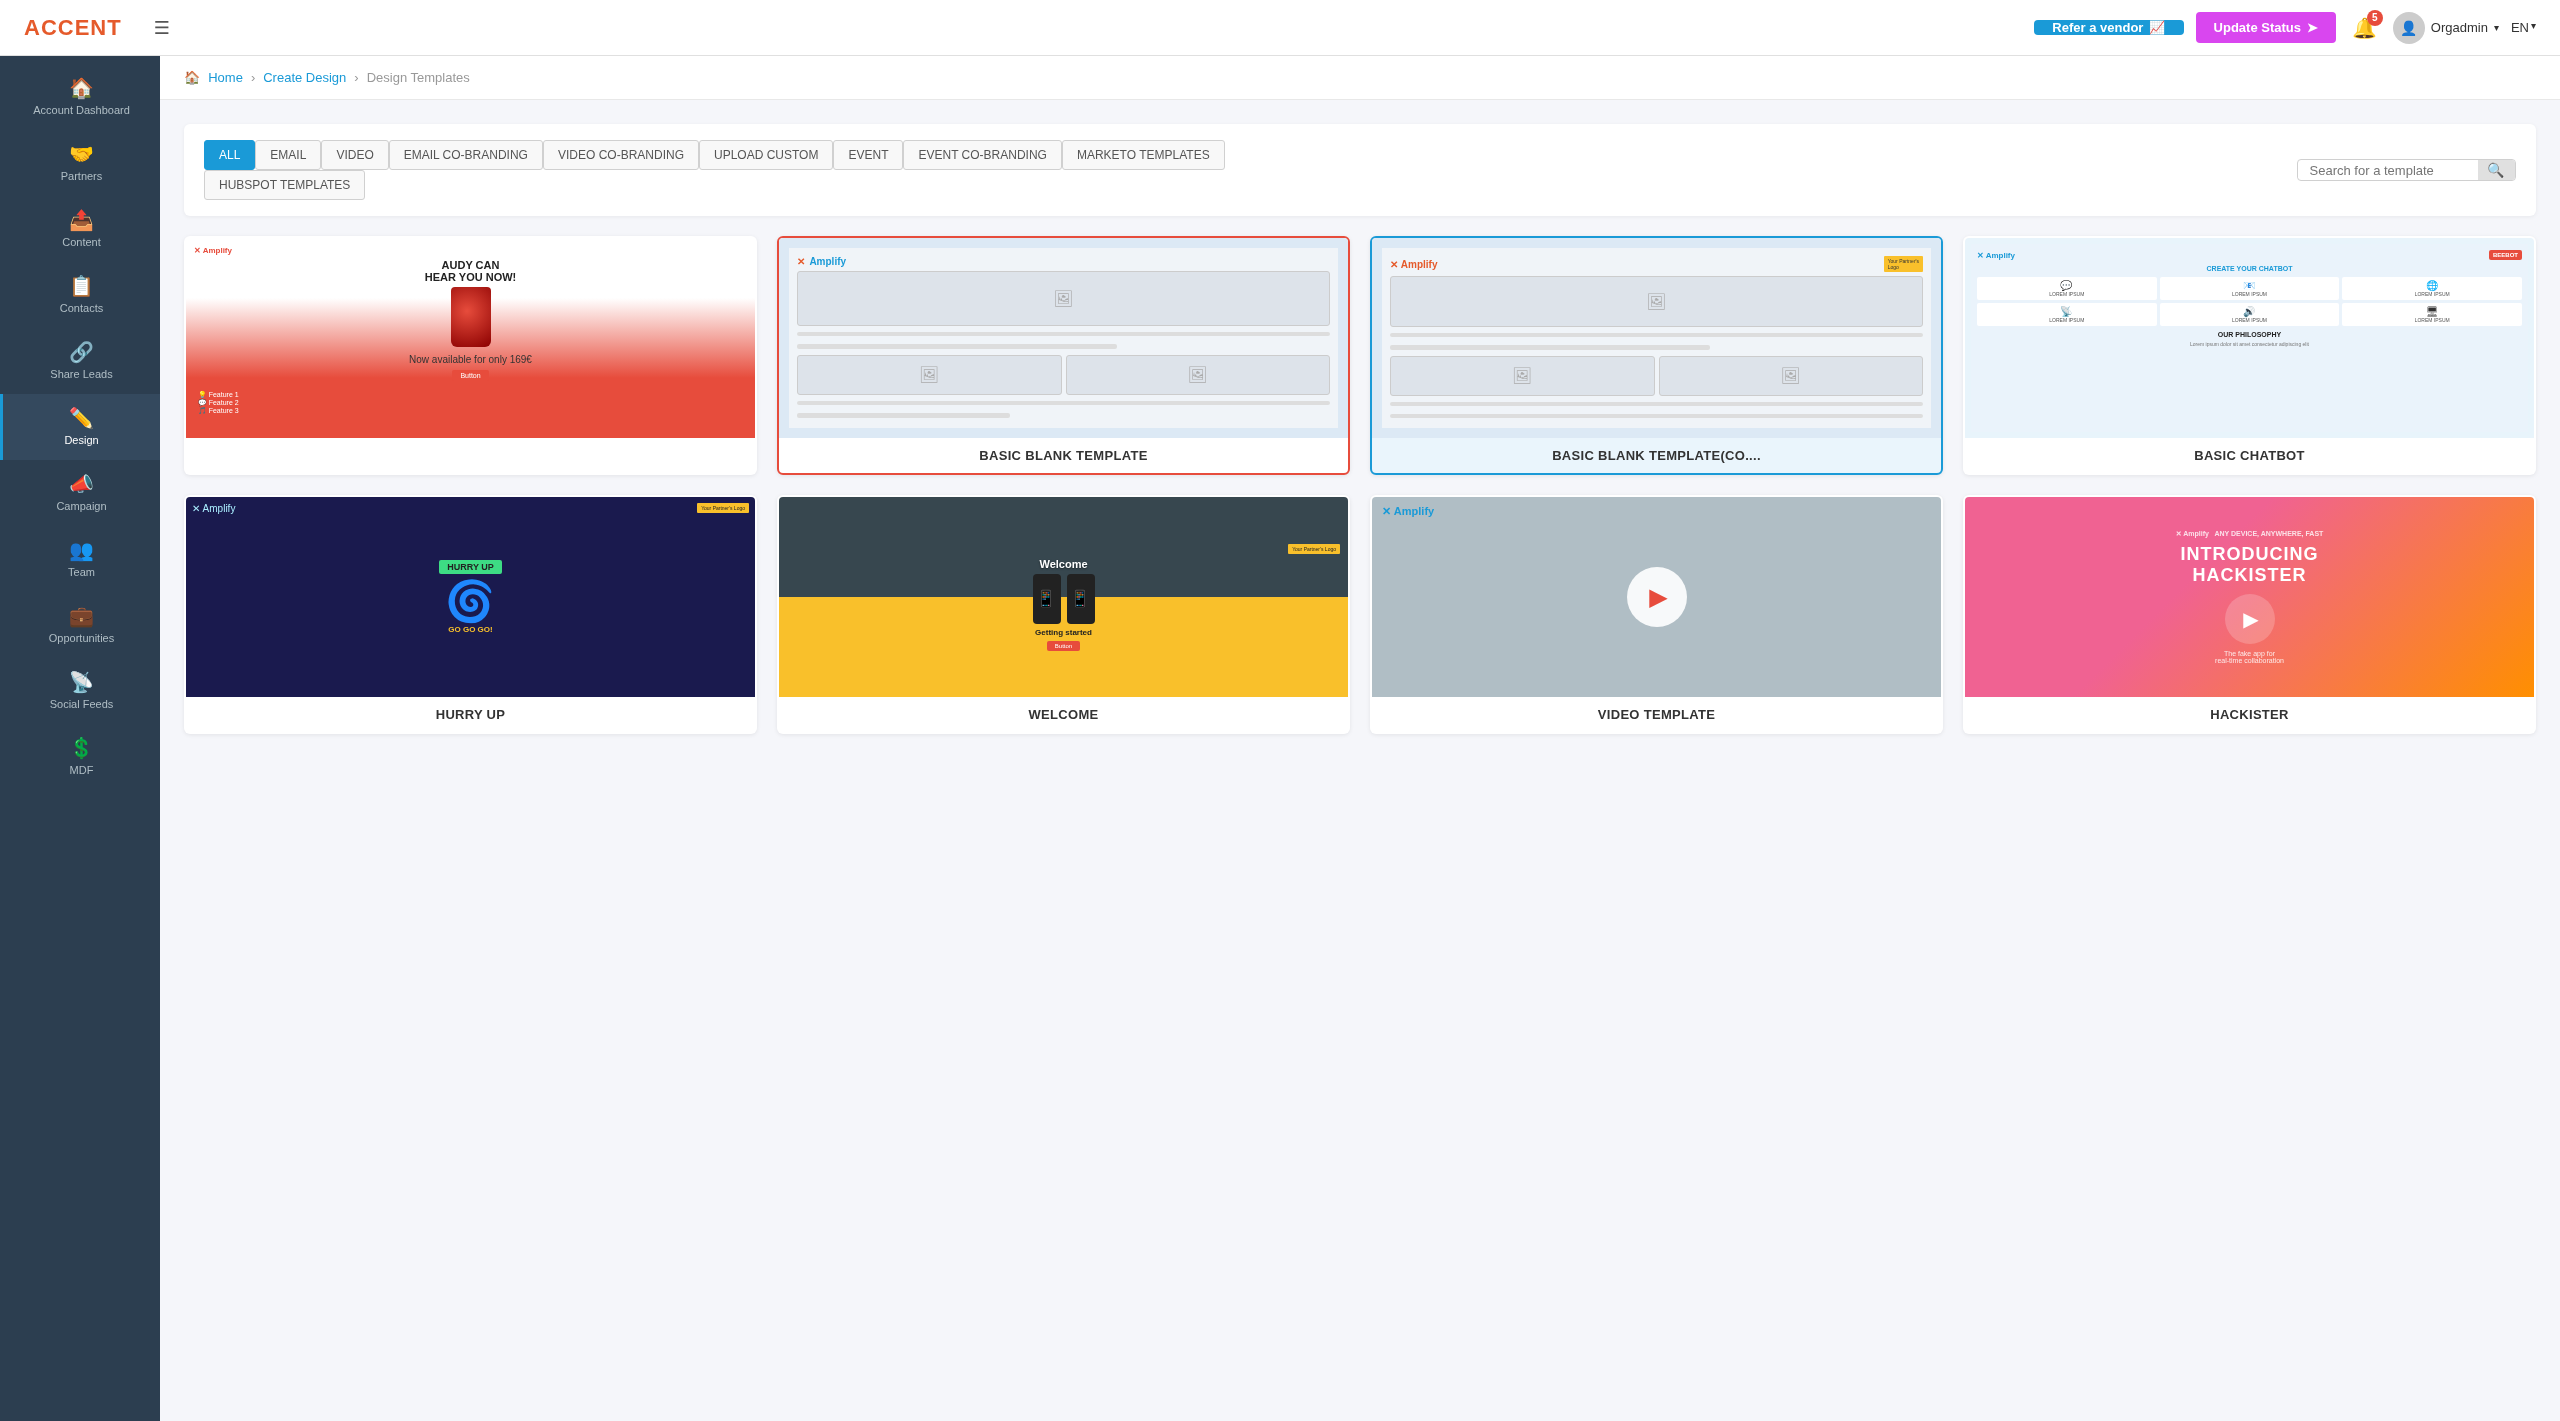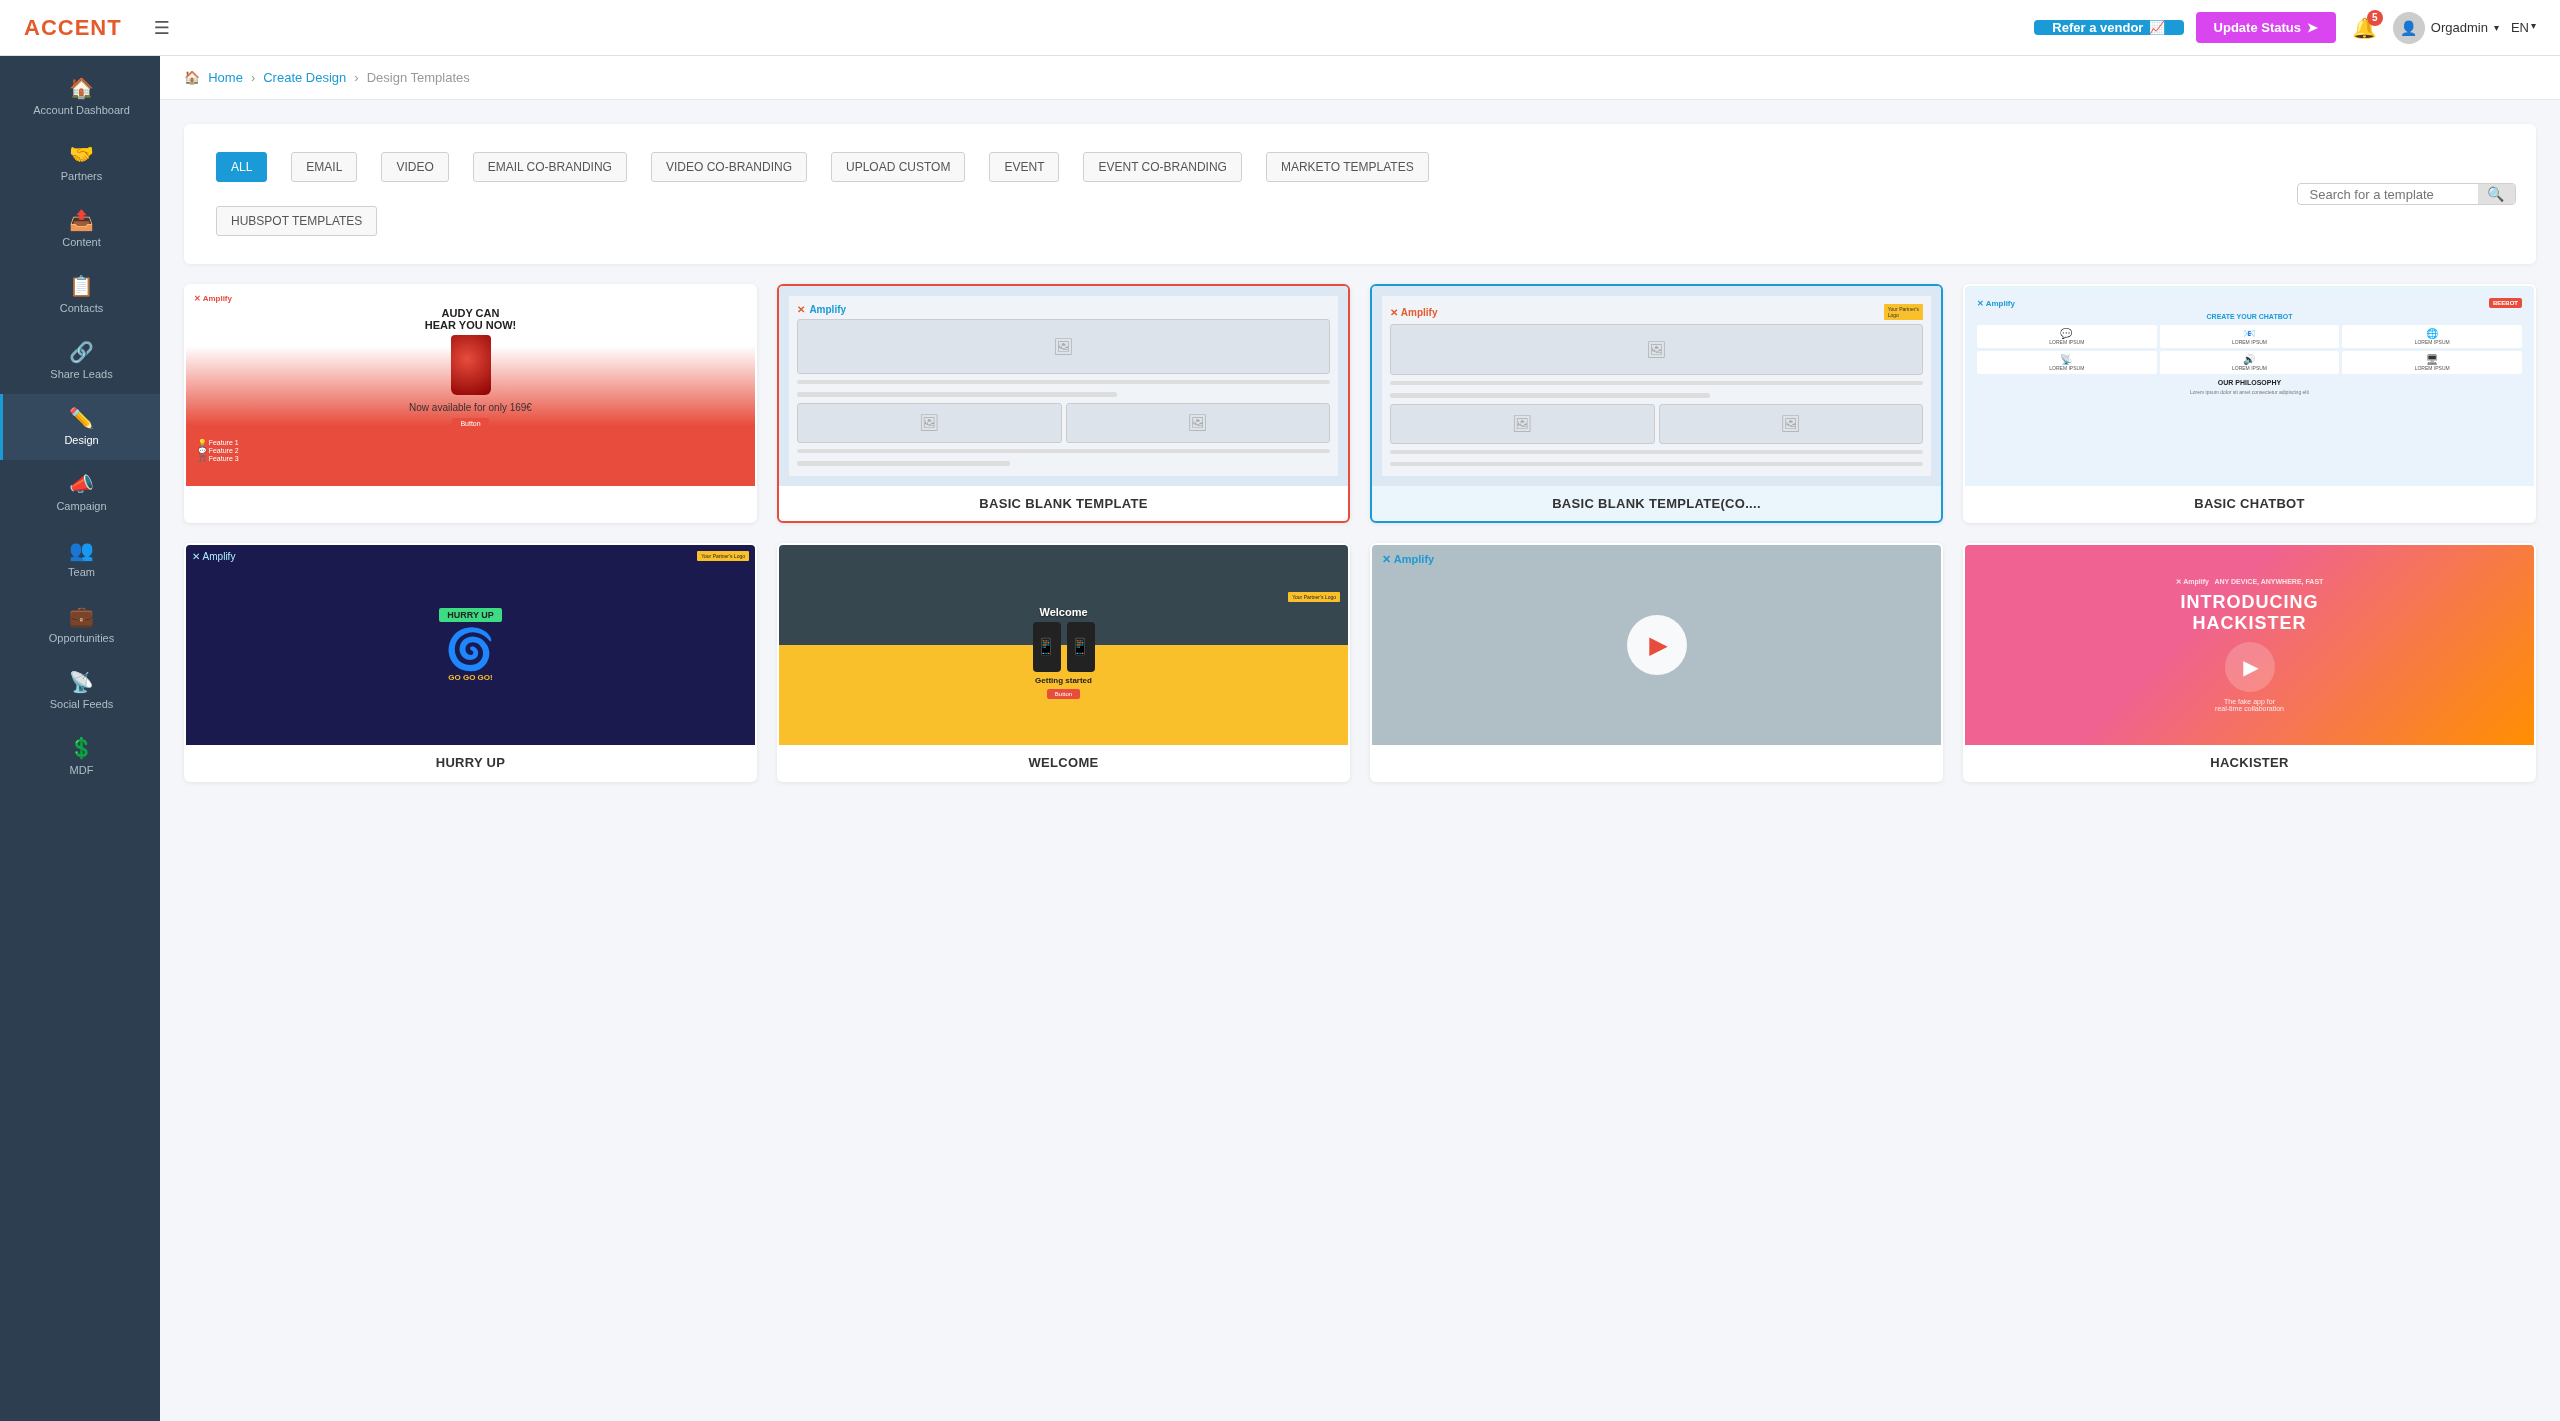--- a/index.html
+++ b/index.html
@@ -202,21 +202,21 @@
       gap: 0;
       flex: 1;
     }
     .filter-tab {
       padding: 7px 14px;
       font-size: 12px;
       border: 1px solid #d0d0d0;
       background: #f8f8f8;
       color: #555;
       cursor: pointer;
-      margin: 12px;
+      margin: 0;
       border-radius: 3px;
       font-weight: 500;
       white-space: nowrap;
     }
     .filter-tab.active {
       background: #1a9ad7;
       color: #fff;
       border-color: #1a9ad7;
     }
     .search-box {
@@ -673,20 +673,21 @@
           <div class="template-thumb">
             <div class="tmpl-video">
               <div style="display:flex;flex-direction:column;align-items:center;gap:4px;">
                 <span style="color:#1a9ad7;font-size:11px;font-weight:700;align-self:flex-start;position:absolute;top:8px;left:10px;">✕ Amplify</span>
                 <div style="width:60px;height:60px;background:rgba(255,255,255,0.9);border-radius:50%;display:flex;align-items:center;justify-content:center;">
                   <span style="font-size:24px;color:#e74c3c;margin-left:4px;">▶</span>
                 </div>
               </div>
             </div>
           </div>
+          <div class="template-name">VIDEO TEMPLATE</div>
         </div>
 
         <div class="template-card">
           <div class="template-thumb">
             <div class="tmpl-hackister">
               <div style="color:#fff;font-size:7px;font-weight:700;text-align:center;margin-bottom:6px;opacity:0.8;">✕ Amplify &nbsp; ANY DEVICE, ANYWHERE, FAST</div>
               <div style="color:#fff;font-size:18px;font-weight:900;text-align:center;letter-spacing:1px;">INTRODUCING<br>HACKISTER</div>
               <div style="width:50px;height:50px;background:rgba(255,255,255,0.2);border-radius:50%;display:flex;align-items:center;justify-content:center;margin-top:8px;">
                 <span style="font-size:20px;color:#fff;margin-left:3px;">▶</span>
               </div>

